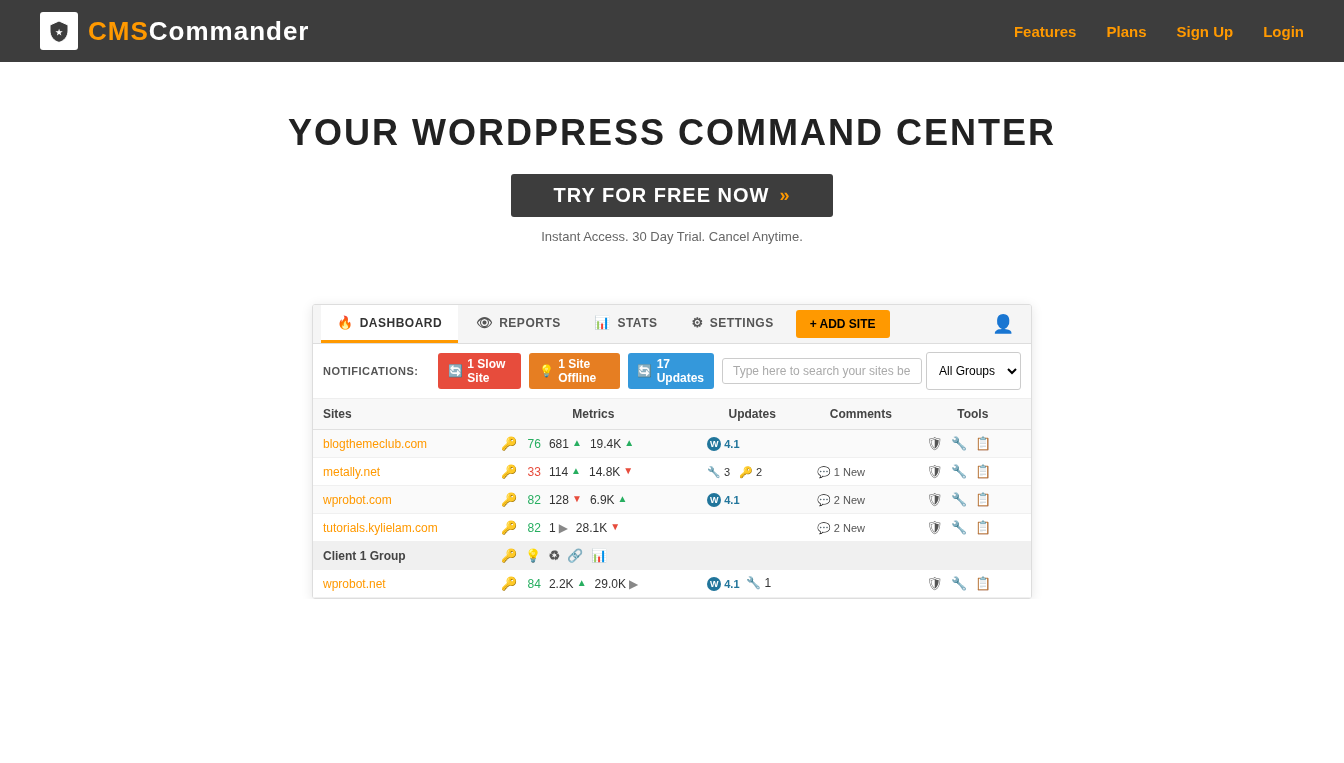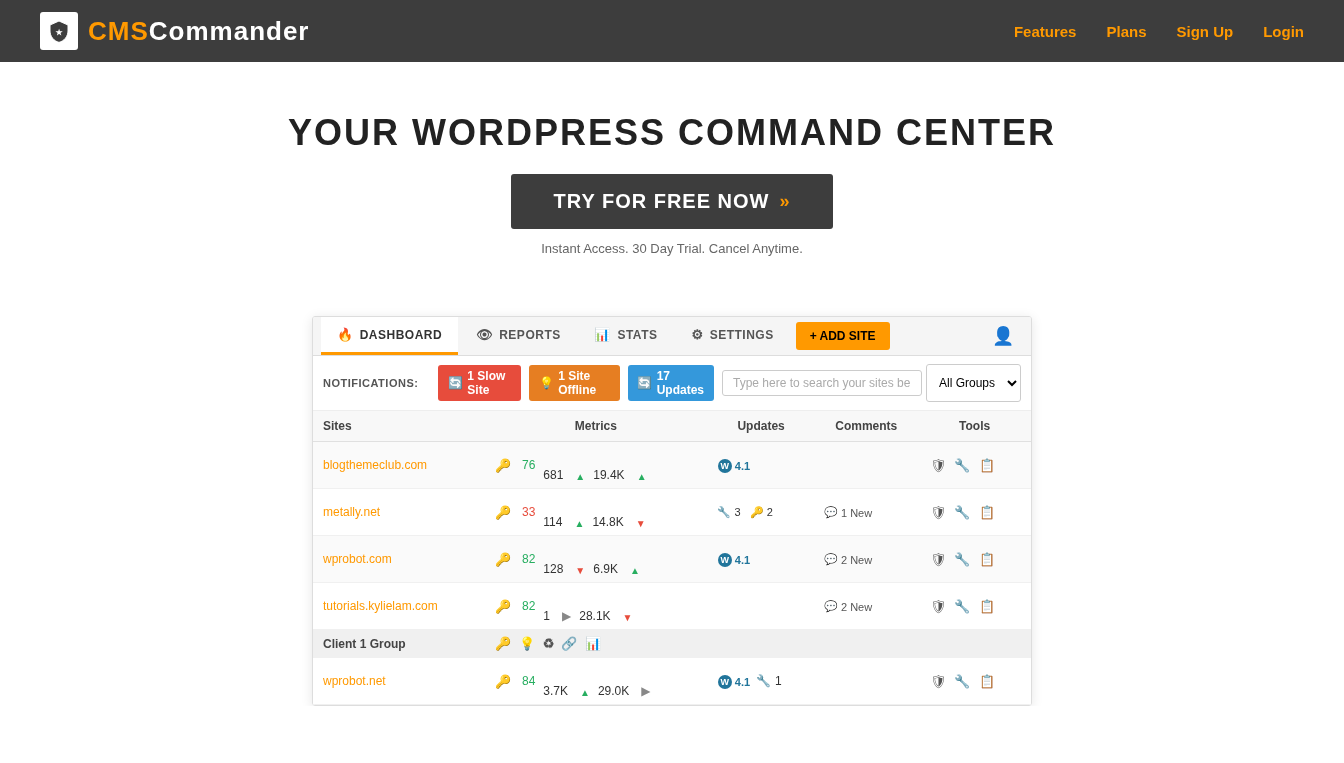--- a/index.html
+++ b/index.html
@@ -68,21 +68,21 @@
       margin-bottom: 28px;
     }
     .hero p a {
       color: #333;
       text-decoration: underline;
     }
     .cta-button {
       background: #3d3d3d;
       color: #fff;
       border: none;
-      padding: 16px 42px;
+      padding: 10px 42px;
       font-size: 20px;
       font-weight: bold;
       letter-spacing: 1px;
       cursor: pointer;
       border-radius: 3px;
       display: inline-flex;
       align-items: center;
       gap: 10px;
       text-transform: uppercase;
     }
@@ -285,23 +285,22 @@
       font-size: 11px;
       color: #555;
     }
     .tools-cell {
       display: flex;
       align-items: center;
       gap: 4px;
     }
     .metric-val {
       display: inline-flex;
-      align-items: flex-end;
-      gap: 12px;
-      margin-top: 20px;
+      align-items: flex-start;
+      gap: 3px;
     }
     .metrics-cell {
       display: flex;
       align-items: center;
       gap: 8px;
       flex-wrap: nowrap;
     }
   </style>
 </head>
 <body>
@@ -554,21 +553,21 @@
 
       <tr>
         <td>
           <a href="#" class="site-link">wprobot.net</a>
         </td>
         <td>
           <span class="metrics-cell">
             <span class="tool-icon">🔑</span>
             <span class="status-green">84</span>
             <span class="metric-val">
-              <span>3.7K</span>
+              <span>2.2K</span>
                 <span class="stat-up">▲</span>
             </span>
             <span class="metric-val">
               <span>29.0K</span>
                 <span style="color:#888;">▶</span>
             </span>
           </span>
         </td>
         <td>
           <span class="wp-badge">

